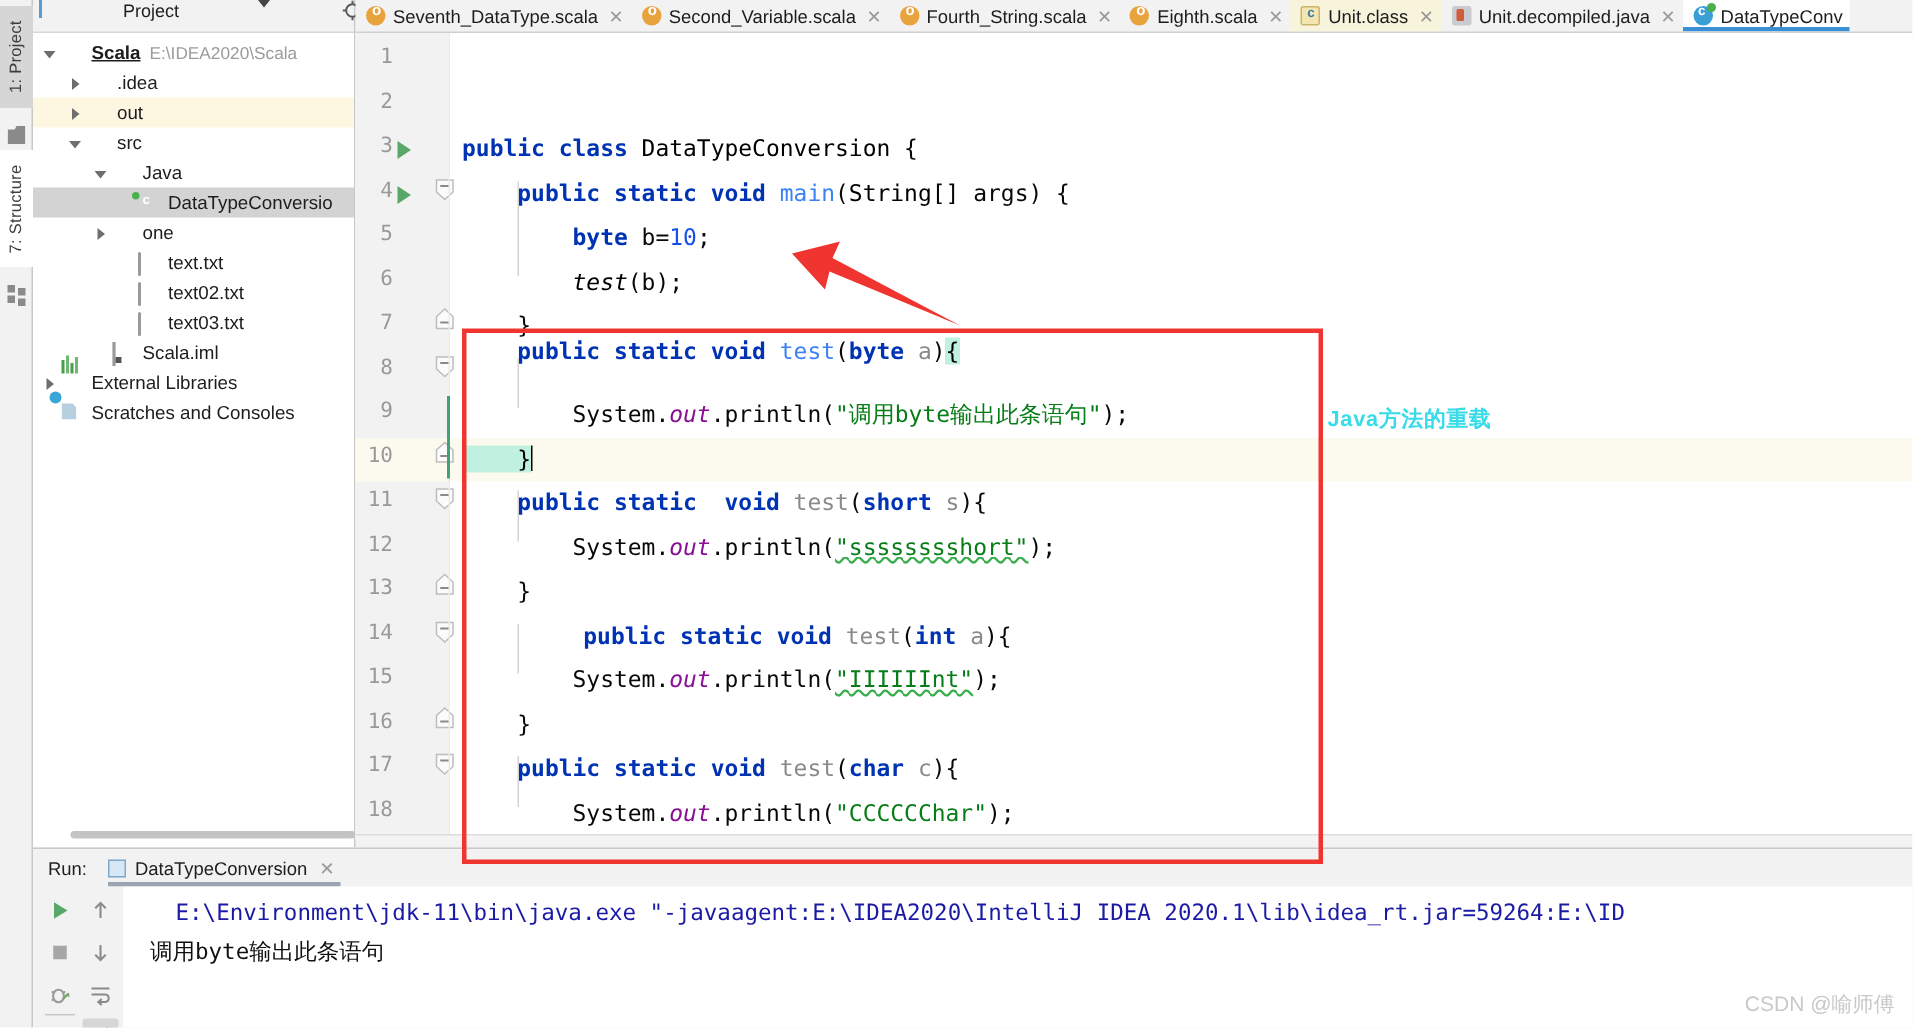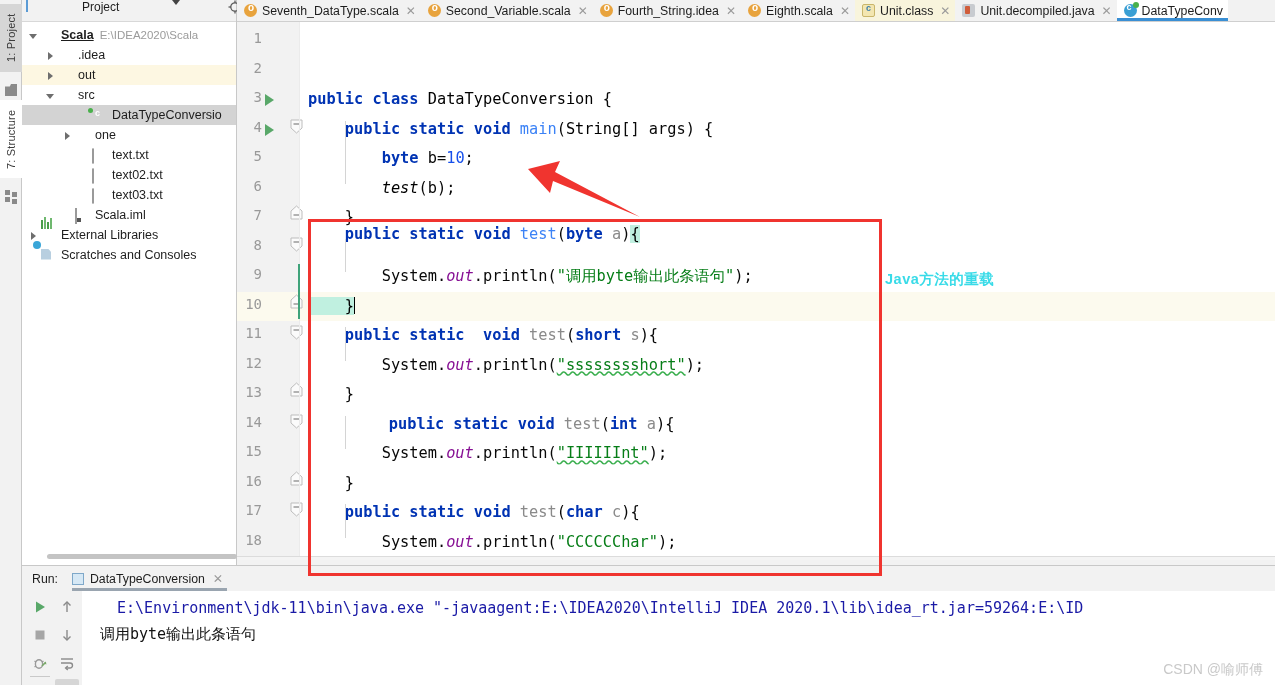--- a/index.html
+++ b/index.html
@@ -262,20 +262,25 @@
         <div class="trow sel-yellow" style="padding-left: 23px;">
           <span class="arrow r"></span>
           <span class="ic"><span class="folder-ic f-orange"></span></span>
           <span class="tlabel">out</span>
         </div>
         <div class="trow" style="padding-left: 23px;">
           <span class="arrow d"></span>
           <span class="ic"><span class="folder-ic f-cyan"></span></span>
           <span class="tlabel">src</span>
         </div>
+        <div class="trow" style="padding-left: 40px;">
+          <span class="arrow d"></span>
+          <span class="ic"><span class="folder-ic f-src"></span></span>
+          <span class="tlabel">Java</span>
+        </div>
         <div class="trow sel-grey" style="padding-left: 57px;">
           <span class="arrow "></span>
           <span class="ic"><span class="cls-ic"><span class="grn"></span></span></span>
           <span class="tlabel">DataTypeConversio</span>
         </div>
         <div class="trow" style="padding-left: 40px;">
           <span class="arrow r"></span>
           <span class="ic"><span class="folder-ic f-src"></span></span>
           <span class="tlabel">one</span>
         </div>
@@ -319,21 +324,21 @@
         <span>Seventh_DataType.scala</span>
         <span class="tabx">✕</span>
       </div>
       <div class="tab">
         <span class="ti scala-ic"></span>
         <span>Second_Variable.scala</span>
         <span class="tabx">✕</span>
       </div>
       <div class="tab">
         <span class="ti scala-ic"></span>
-        <span>Fourth_String.idea</span>
+        <span>Fourth_String.scala</span>
         <span class="tabx">✕</span>
       </div>
       <div class="tab">
         <span class="ti scala-ic"></span>
         <span>Eighth.scala</span>
         <span class="tabx">✕</span>
       </div>
       <div class="tab yellowbg">
         <span class="ti classf-ic"></span>
         <span>Unit.class</span>

